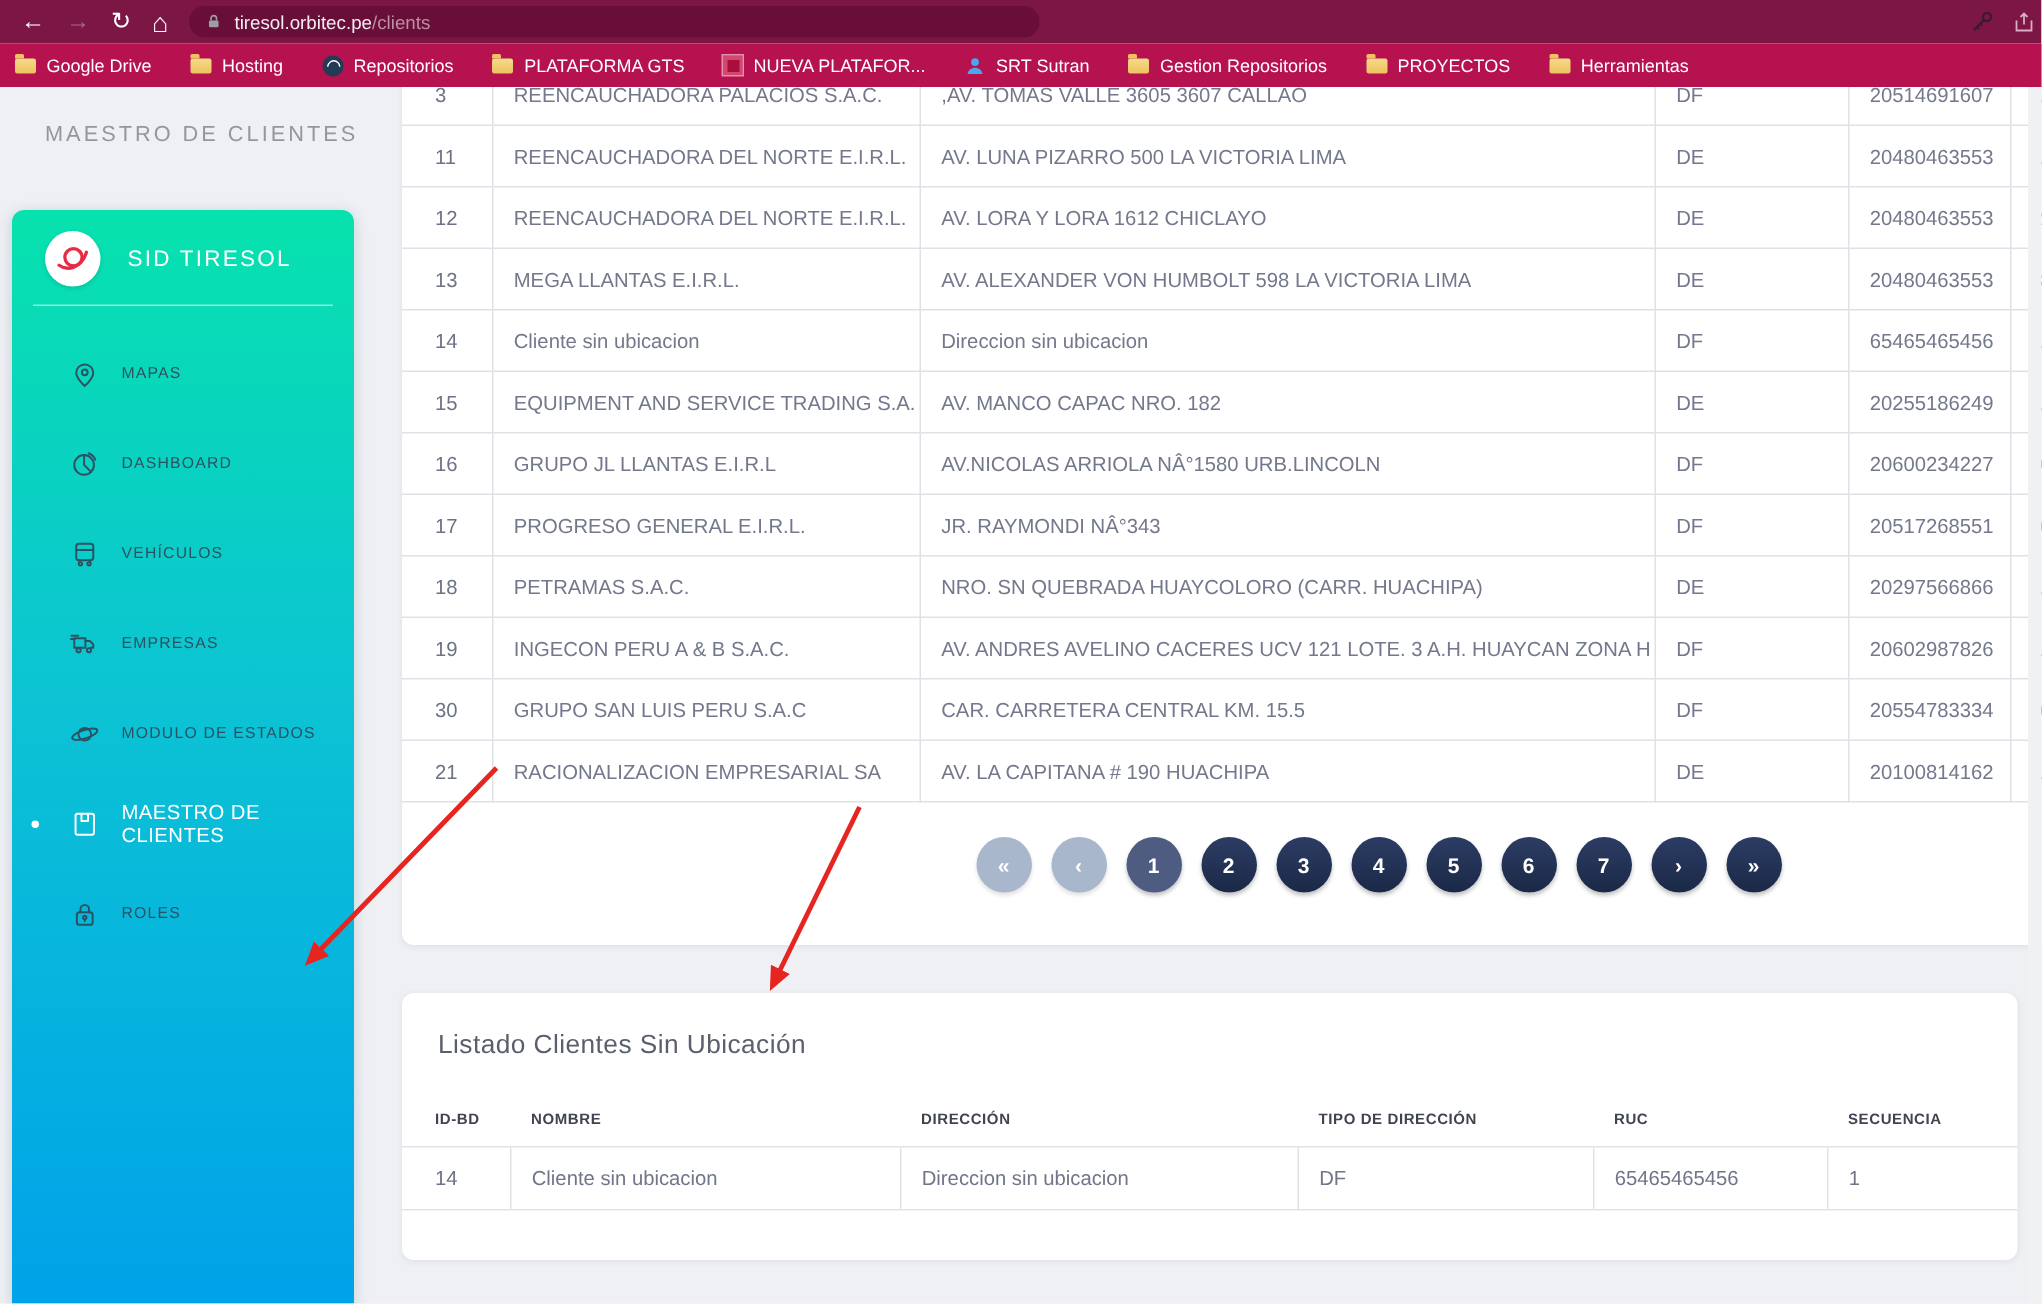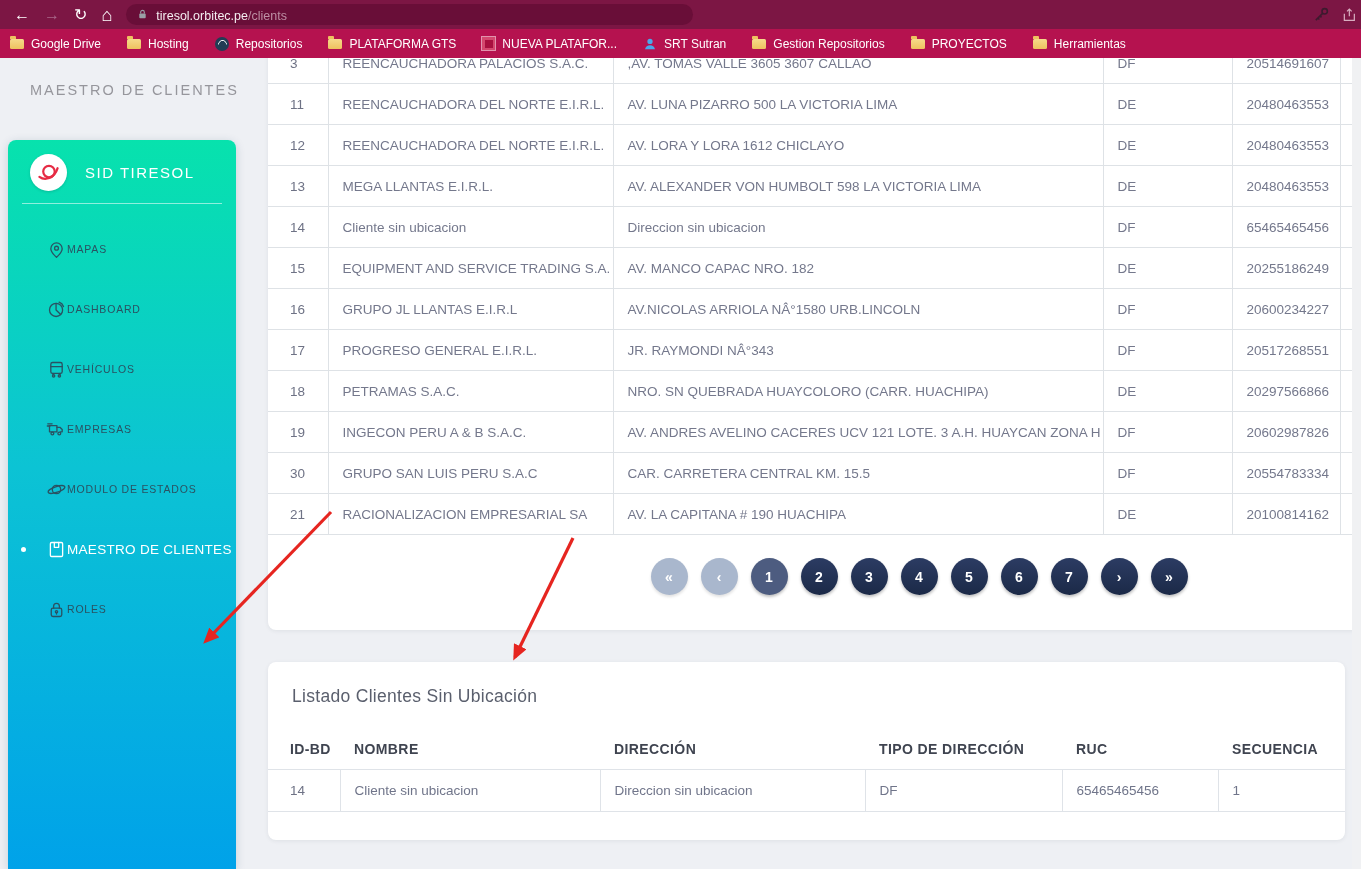--- a/index.html
+++ b/index.html
@@ -37,21 +37,21 @@
   .sidebar{position:absolute;left:8px;top:140px;width:228px;height:729px;
     border-radius:8px 8px 0 0;z-index:5;
     background:linear-gradient(180deg,#07e2ad 0%,#0cc3d4 45%,#00a2e9 100%);
     box-shadow:0 2px 10px rgba(20,60,90,.18);}
   .brand{display:flex;align-items:center;gap:18px;padding:14px 0 12px 22px;}
   .logo{width:37px;height:37px;background:#fff;border-radius:50%;
     display:flex;align-items:center;justify-content:center;box-shadow:0 1px 3px rgba(0,0,0,.15);}
   .brand-name{color:#fff;font-size:15px;letter-spacing:1.5px;}
   .sb-divider{margin:0 14px;border-bottom:1px solid rgba(255,255,255,.55);}
   .side-menu{padding-top:15px;}
-  .side-item{height:60px;display:flex;align-items:center;gap:0;padding-left:38px;
+  .side-item{height:60px;display:flex;align-items:center;gap:14px;padding-left:38px;
     color:#2a5262;font-size:10.5px;letter-spacing:.8px;position:relative;cursor:pointer;}
   .side-item svg{flex:0 0 auto;}
   .side-item.active{color:#fff;font-size:13.5px;letter-spacing:.3px;}
   .side-item.active::before{content:"";position:absolute;left:13px;top:50%;margin-top:-2.5px;
     width:5px;height:5px;border-radius:50%;background:#fff;}
 
   .card{position:absolute;background:#fff;border-radius:8px;box-shadow:0 1px 4px rgba(40,50,70,.08);}
   .card-table{left:268px;top:-20px;width:1302px;height:650px;z-index:3;padding-top:63px;box-sizing:border-box;overflow:hidden;}
 
   table{border-collapse:collapse;table-layout:fixed;}
@@ -65,21 +65,21 @@
   .pagination{display:flex;justify-content:center;gap:13px;margin-top:23px;}
   .page-btn{width:37px;height:37px;border-radius:50%;display:flex;align-items:center;justify-content:center;
     color:#fff;font-size:14px;font-weight:bold;cursor:pointer;
     background:linear-gradient(180deg,#2c3c63,#1b2947);box-shadow:0 2px 3px rgba(0,0,0,.25);}
   .page-btn.disabled{background:#a9b7cd;box-shadow:0 2px 3px rgba(0,0,0,.12);}
   .page-btn.current{background:#4d5c80;}
 
   .card-nolocation{left:268px;top:662px;width:1077px;height:178px;z-index:3;box-sizing:border-box;}
   .card-nolocation h2{margin:24px 0 0 24px;font-size:17.5px;font-weight:normal;color:#5a5f6d;letter-spacing:.3px;}
   .nl-table{width:1077px;margin-top:20px;}
-  .nl-table th{font-size:14px;color:#3f4450;text-align:left;letter-spacing:.4px;
+  .nl-table th{font-size:10px;color:#3f4450;text-align:left;letter-spacing:.4px;
     padding:14px 0 12px 14px;border-bottom:1px solid #dfe3e8;}
   .nl-table th:first-child{padding-left:22px;}
   .nl-table td{height:41px;font-size:13.5px;color:#70758a;padding:0 0 0 14px;
     border-bottom:1px solid #dfe3e8;white-space:nowrap;}
   .nl-table td:first-child{padding-left:22px;color:#6e7285;}
   .nl-table td + td{border-left:1px solid #dfe3e8;}
 
   .arrows{position:absolute;left:0;top:0;width:1361px;height:869px;z-index:20;pointer-events:none;}
   .scroll-track{position:absolute;right:0;top:58px;width:9px;height:811px;background:#f0f1f3;z-index:25;}
 </style>

